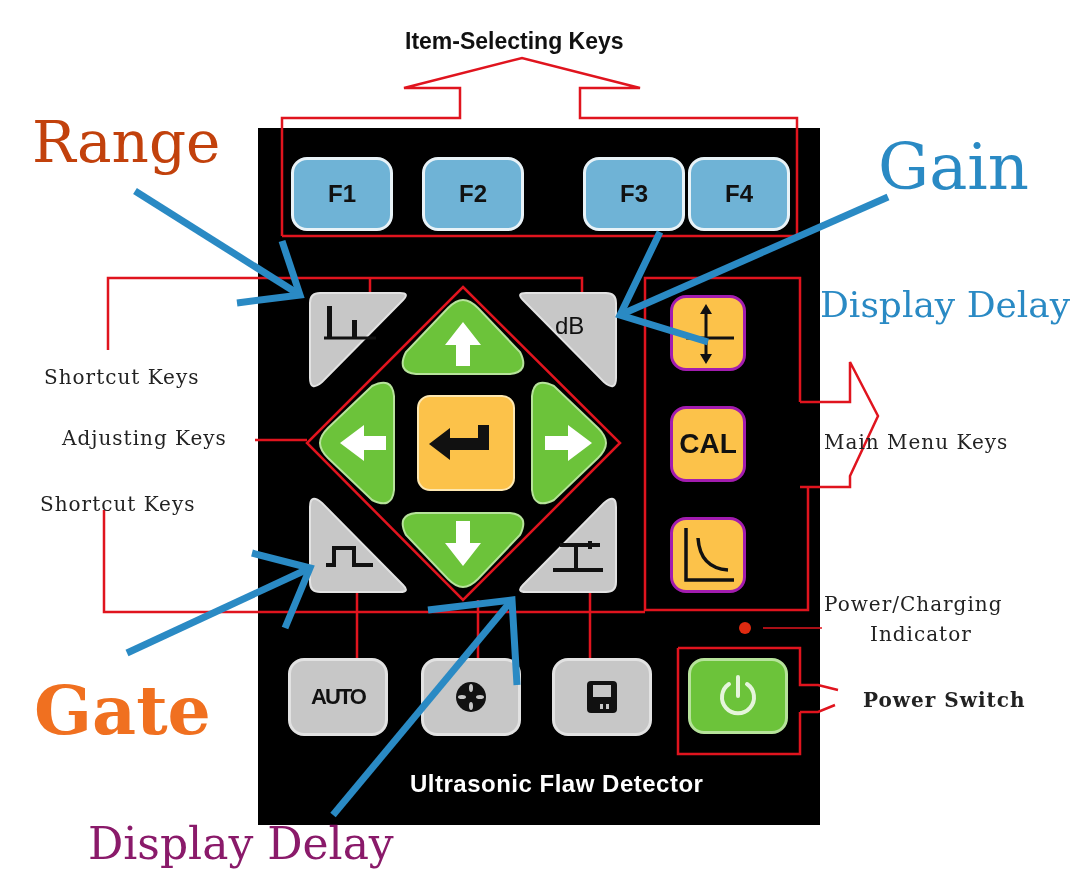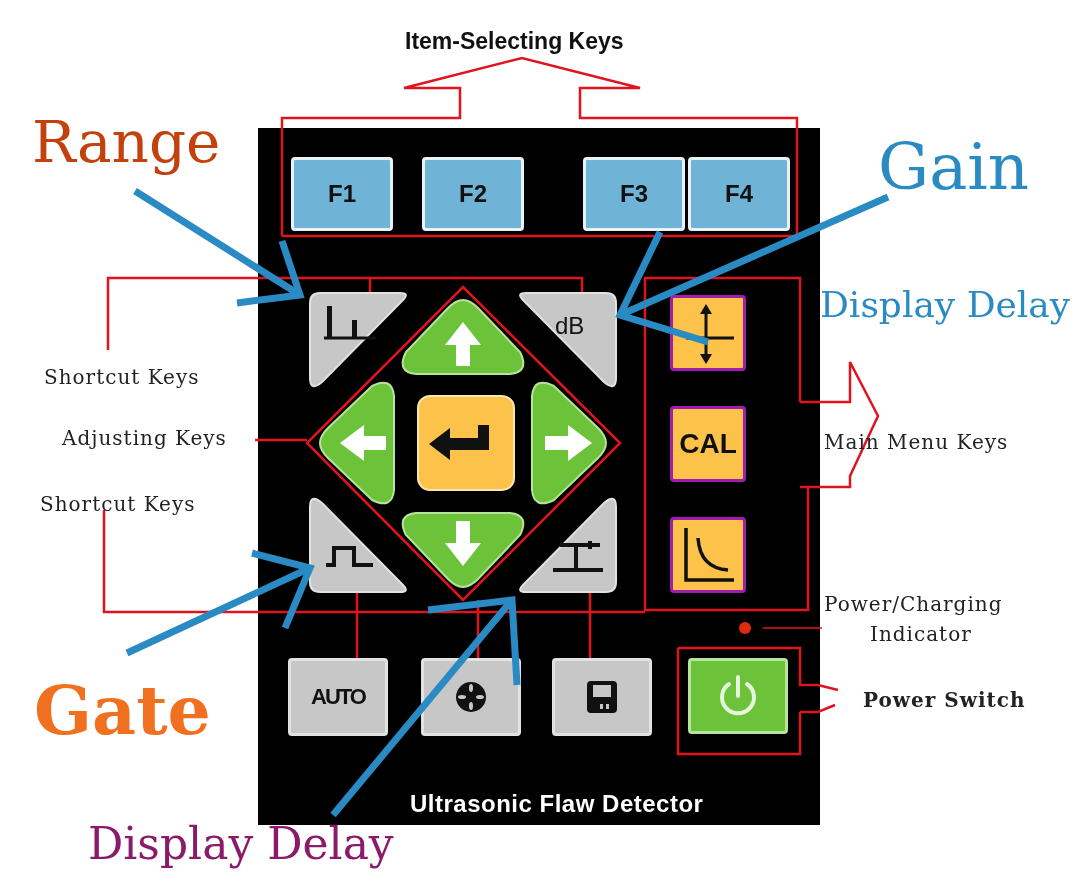--- a/index.html
+++ b/index.html
@@ -1,27 +1,27 @@
 <!DOCTYPE html>
 <html><head>
 <meta charset="utf-8">
 <style>
   html,body{margin:0;padding:0;background:#ffffff;}
   body{width:1080px;height:886px;position:relative;overflow:hidden;font-family:"DejaVu Sans",sans-serif;}
   .panel{position:absolute;left:258px;top:128px;width:562px;height:697px;background:#000;}
-  .key{position:absolute;display:flex;align-items:center;justify-content:center;box-sizing:border-box;border-radius:4px;font-family:"Liberation Sans",sans-serif;font-weight:bold;color:#111;}
+  .key{position:absolute;display:flex;align-items:center;justify-content:center;box-sizing:border-box;border-radius:16px;font-family:"Liberation Sans",sans-serif;font-weight:bold;color:#111;}
   .fkey{background:#6fb3d6;border:3px solid #e8f2f7;width:102px;height:74px;top:157px;font-size:24px;}
   .ykey{background:#fcc24a;border:3px solid #a21caf;width:76px;height:76px;left:670px;}
   .gkey{background:#c7c7c7;border:3px solid #e2e2e2;}
   .bottomkey{width:100px;height:78px;top:658px;}
   .power{background:#6cc33a;border:3px solid #b7e39b;width:100px;height:76px;left:688px;top:658px;}
   .lbl-mono{position:absolute;font-family:"DejaVu Serif",serif;font-size:20px;color:#222;letter-spacing:1px;white-space:nowrap;}
   .lbl-sans{position:absolute;font-family:"Liberation Sans",sans-serif;font-weight:bold;font-size:23px;color:#111;white-space:nowrap;}
   .big{position:absolute;font-family:"DejaVu Serif",serif;white-space:nowrap;}
-  .brand{position:absolute;left:410px;top:770px;font-family:"Liberation Sans",sans-serif;font-weight:bold;font-size:24px;color:#fff;white-space:nowrap;letter-spacing:0.5px;margin-top:20px;}
+  .brand{position:absolute;left:410px;top:770px;font-family:"Liberation Sans",sans-serif;font-weight:bold;font-size:24px;color:#fff;white-space:nowrap;letter-spacing:0.5px;}
   svg.overlay{position:absolute;left:0;top:0;}
 </style>
 </head>
 <body>
 
 <div class="panel"></div>
 
 <svg class="overlay" width="1080" height="886">
   <g fill="none" stroke="#e0141e" stroke-width="2.5">
 

